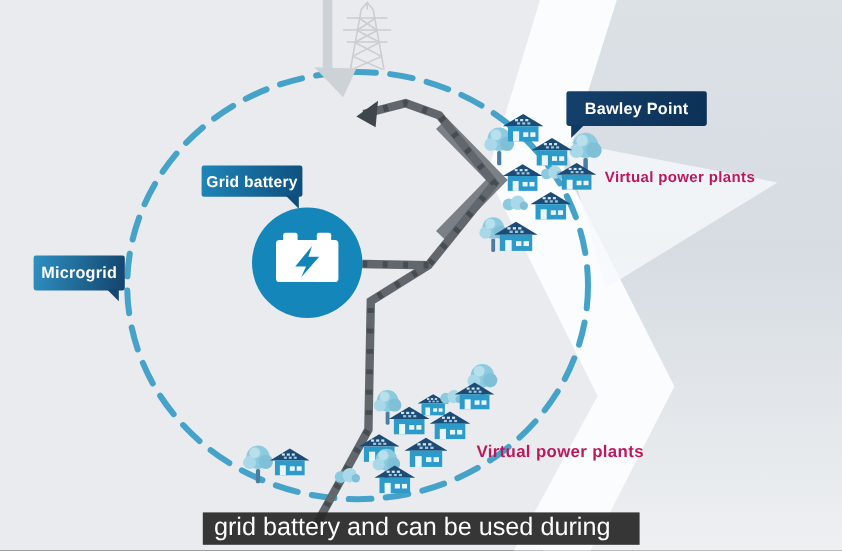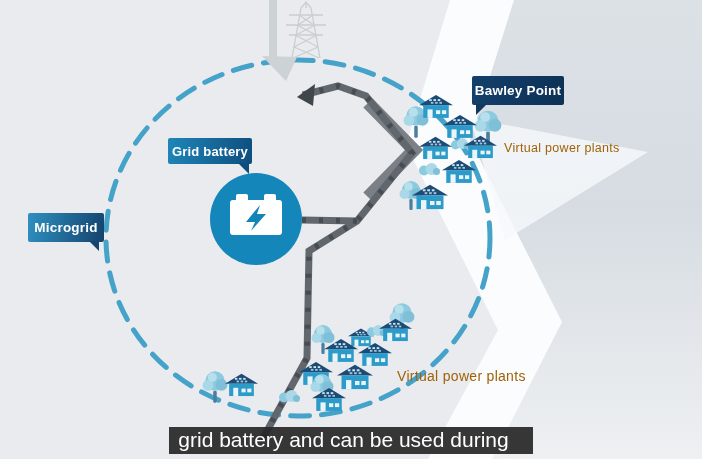--- a/index.html
+++ b/index.html
@@ -43,30 +43,30 @@
   #label-grid-battery{
     left:168px;top:138px;width:84px;height:26px;font-size:13px;
     background:linear-gradient(100deg,#1f86b8 0%,#0d4e7e 100%);
     border-radius:2px;
   }
   #label-grid-battery:after{
     bottom:-10px;right:3px;
     border-top:11px solid #0d4e7e;border-left:11px solid transparent;
   }
   #label-bawley{
-    left:472px;top:76px;width:92px;height:29px;font-size:13.5px;
+    left:472px;top:76px;width:117px;height:29px;font-size:13.5px;
     background:linear-gradient(100deg,#14406b 0%,#0d3156 100%);
     border-radius:2px;
   }
   #label-bawley:after{
     bottom:-10px;left:4px;
     border-top:11px solid #113a62;border-right:11px solid transparent;
   }
   .vpp-text{
-    position:absolute;color:#a16207;font-weight:normal;z-index:6;white-space:nowrap;
+    position:absolute;color:#be185d;font-weight:bold;z-index:6;white-space:nowrap;
   }
   #vpp-top{left:504px;top:141px;font-size:12.5px;letter-spacing:.3px;}
   #vpp-bottom{left:397px;top:368px;font-size:14px;letter-spacing:.3px;}
   
   #subtitle-block{
     position:absolute;left:0;right:0;bottom:5px;text-align:center;z-index:10;
     line-height:0;
   }
   .subtitle-line{display:block;}
   .subtitle-line > span{

